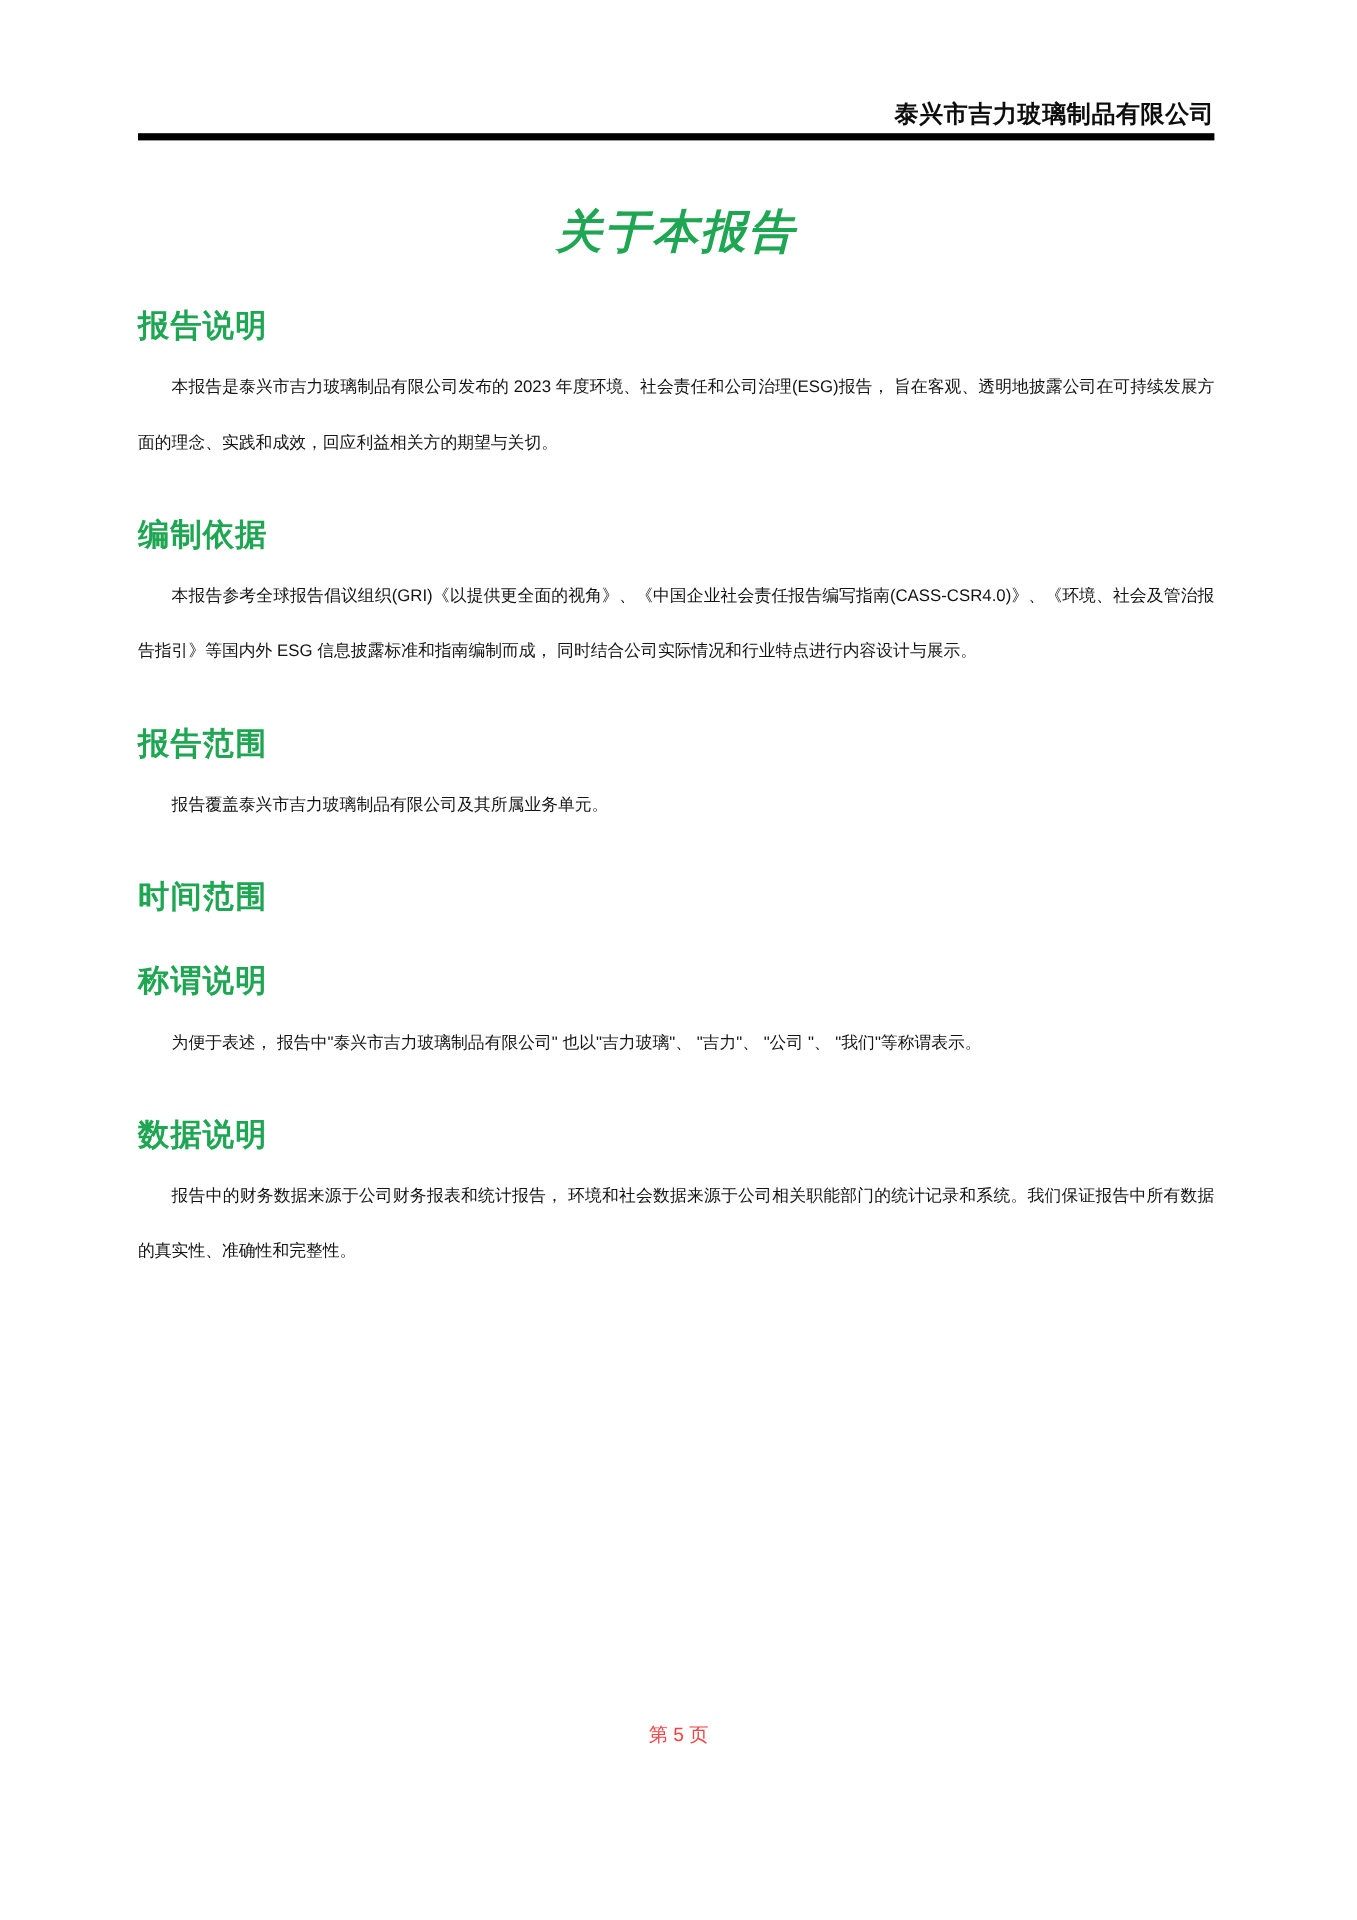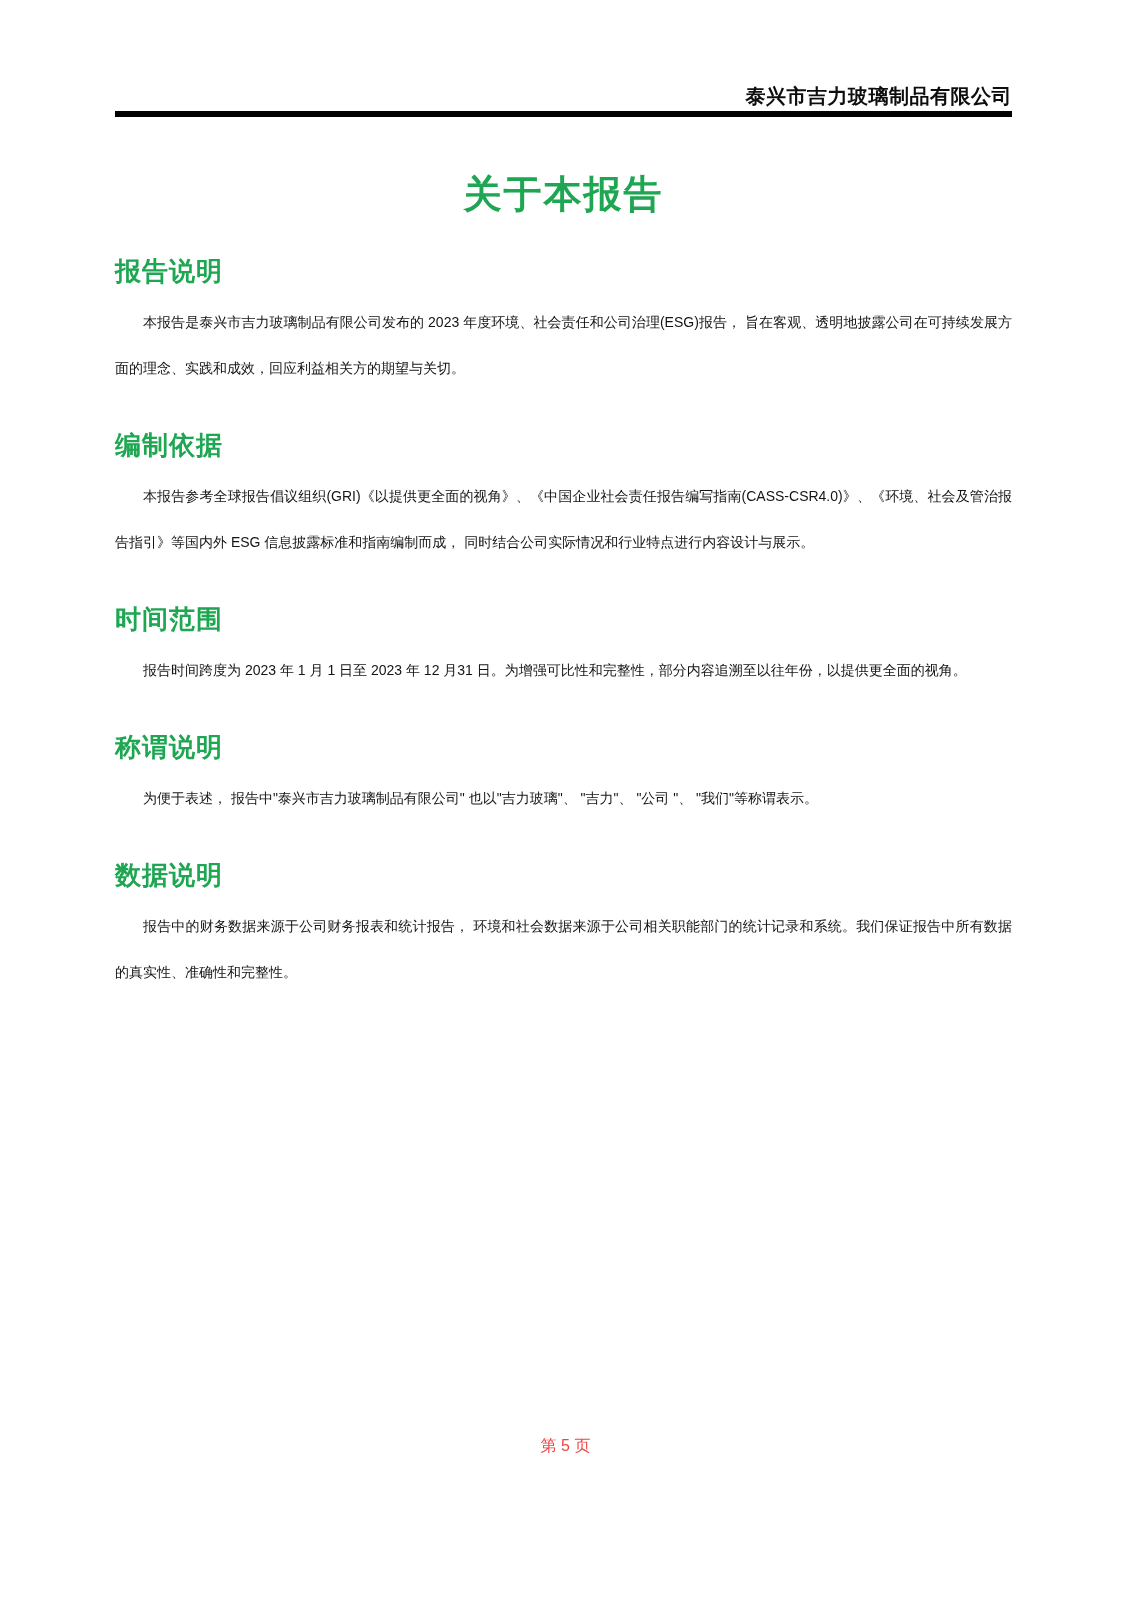--- a/index.html
+++ b/index.html
@@ -36,20 +36,21 @@
     background: #000000;
     margin-top: 3px;
   }
   .doc-title {
     margin: 54px 0 0 0;
     text-align: center;
     font-size: 38px;
     font-weight: bold;
     line-height: 46px;
     letter-spacing: 2px;
+    font-style: italic;
   }
   .section-heading {
     margin: 38px 0 12px 0;
     font-size: 26px;
     font-weight: bold;
     line-height: 32px;
     letter-spacing: 1px;
   }
   .section-body {
     margin: 0;
@@ -86,24 +87,27 @@
     <section>
       <h2 class="section-heading accent" style="color: rgb(30, 166, 82);">报告说明</h2>
       <p class="section-body">本报告是泰兴市吉力玻璃制品有限公司发布的 2023 年度环境、社会责任和公司治理(ESG)报告， 旨在客观、透明地披露公司在可持续发展方面的理念、实践和成效，回应利益相关方的期望与关切。</p>
     </section>
 
     <section>
       <h2 class="section-heading accent" style="color: rgb(30, 166, 82);">编制依据</h2>
       <p class="section-body">本报告参考全球报告倡议组织(GRI)《以提供更全面的视角》、《中国企业社会责任报告编写指南(CASS-CSR4.0)》、《环境、社会及管治报告指引》等国内外 ESG 信息披露标准和指南编制而成， 同时结合公司实际情况和行业特点进行内容设计与展示。</p>
     </section>
 
+    <section>
+      <h2 class="section-heading accent" style="color: rgb(30, 166, 82);">报告范围</h2>
+      <p class="section-body">报告覆盖泰兴市吉力玻璃制品有限公司及其所属业务单元。</p>
+    </section>
 
     <section>
       <h2 class="section-heading accent" style="color: rgb(30, 166, 82);">时间范围</h2>
-      <p class="section-body">报告时间跨度为 2023 年 1 月 1 日至 2023 年 12 月31 日。为增强可比性和完整性，部分内容追溯至以往年份，以提供更全面的视角。</p>
     </section>
 
     <section>
       <h2 class="section-heading accent" style="color: rgb(30, 166, 82);">称谓说明</h2>
       <p class="section-body">为便于表述， 报告中"泰兴市吉力玻璃制品有限公司" 也以"吉力玻璃"、 "吉力"、 "公司 "、 "我们"等称谓表示。</p>
     </section>
 
     <section>
       <h2 class="section-heading accent" style="color: rgb(30, 166, 82);">数据说明</h2>
       <p class="section-body">报告中的财务数据来源于公司财务报表和统计报告， 环境和社会数据来源于公司相关职能部门的统计记录和系统。我们保证报告中所有数据的真实性、准确性和完整性。</p>

